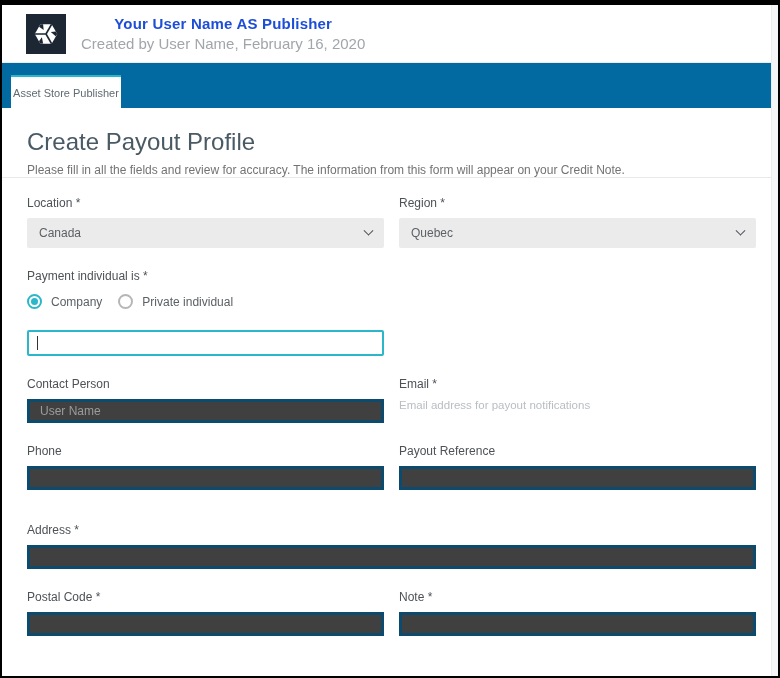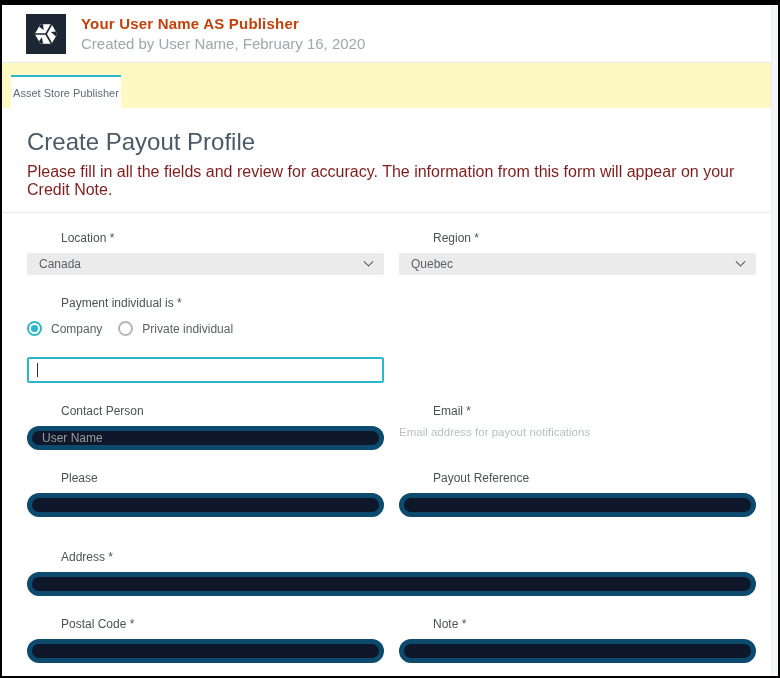--- a/index.html
+++ b/index.html
@@ -7,52 +7,52 @@
   body { background:#000; font-family:"Liberation Sans", sans-serif; position:relative; }
 
   .window { position:absolute; top:5px; left:2px; right:2px; bottom:2px;
             background:#fff; display:flex; flex-direction:column; overflow:hidden; }
 
   
   .header { height:58px; background:#fff; display:flex; align-items:center;
             padding-left:24px; border-bottom:1px solid #ececec; flex:0 0 auto; }
   .logo { width:40px; height:40px; background:var(--logo-bg,#1d2633); display:flex;
           align-items:center; justify-content:center; margin-right:15px; flex:0 0 auto; }
-  .header-title { font-size:15px; font-weight:bold; color:#c2410c; letter-spacing:.2px; }
+  .header-title { font-size:15px; font-weight:bold; color:#1d4ed8; letter-spacing:.2px;text-align:center; }
   .header-subtitle { font-size:15px; color:#a1a6ab; margin-top:3px; }
 
   
-  .tabstrip { background:#fef9c3; height:45px; display:flex; align-items:flex-end;
+  .tabstrip { background:#0369a1; height:45px; display:flex; align-items:flex-end;
               padding-left:9px; flex:0 0 auto; }
   .tab { background:#fff; border-top:2px solid var(--accent,#2bb7c9); height:33px;
          width:110px; display:flex; align-items:center; justify-content:center;
          font-size:11px; color:#5f6b73; cursor:pointer; }
 
   
   .content { flex:1 1 auto; background:#fff; padding:14px 22px 0 25px; }
   .page-title { font-size:24px; font-weight:400; color:#4a5a64; margin:6px 0 7px; }
-  .page-desc { font-size:16px; color:#7f1d1d; margin-bottom:13px; }
+  .page-desc { font-size:12px; color:#737373; }
   .divider { border-top:1px solid #e9e9e9; margin:0 -22px 18px -25px; }
 
   .grid { display:grid; grid-template-columns:1fr 1fr; column-gap:15px; }
   .c1 { grid-column:1; } .c2 { grid-column:2; } .cspan { grid-column:1 / span 2; }
   .r1{grid-row:1} .r2{grid-row:2} .r3{grid-row:3} .r4{grid-row:4}
   .r5{grid-row:5} .r6{grid-row:6} .r7{grid-row:7}
 
   .field { margin-bottom:21px; }
-  .flabel { display:block; font-size:12px; color:#4d5257; margin-bottom:8px;margin-left:34px; }
+  .flabel { display:block; font-size:12px; color:#4d5257; margin-bottom:8px; }
 
-  .select { height:22px; background:#ebebeb; border-radius:2px; padding:0 12px;
+  .select { height:30px; background:#ebebeb; border-radius:2px; padding:0 12px;
             display:flex; align-items:center; justify-content:space-between;
             font-size:12px; color:#5c6165; cursor:pointer; }
   .chev { width:7px; height:7px; border-right:1.6px solid #4a4f54;
           border-bottom:1.6px solid #4a4f54; transform:rotate(45deg) translate(-2px,-2px); }
 
-  .tinput { width:100%; height:24px; border:5px solid #0c4a6e; border-radius:12px;
-            padding:0 10px; font-size:12px; color:#8b8b8b; background:#0f172a;
+  .tinput { width:100%; height:24px; border:3px solid #0c4a6e; border-radius:0;
+            padding:0 10px; font-size:12px; color:#8b8b8b; background:#404040;
             font-family:inherit; outline:none; }
   .tinput::placeholder { color:#9b9b9b; opacity:1; }
 
   .input-focused { width:100%; height:26px; border:2px solid var(--accent,#2bb7c9);
                    border-radius:2px; background:#fff; display:flex; align-items:center;
                    padding:0 8px; cursor:text; }
   .caret { width:1px; height:14px; background:#333; animation:blink 1.1s steps(1) infinite; }
   @keyframes blink { 50% { opacity:0; } }
 
   .helper { font-size:11.5px; color:#b8bec2; margin-top:7px; }
@@ -148,21 +148,21 @@
         <label class="flabel">Contact Person</label>
         <input class="tinput" type="text" placeholder="User Name" style="">
       </div>
 
       <div class="field c2 r4">
         <label class="flabel">Email *</label>
         <div class="helper">Email address for payout notifications</div>
       </div>
 
       <div class="field c1 r5">
-        <label class="flabel">Please</label>
+        <label class="flabel">Phone</label>
         <input class="tinput" type="text" style="">
       </div>
 
       <div class="field cspan r6" style="margin-top:12px">
         <label class="flabel">Address *</label>
         <input class="tinput" type="text" style="">
       </div>
 
       <div class="field c2 r5">
         <label class="flabel">Payout Reference</label>

